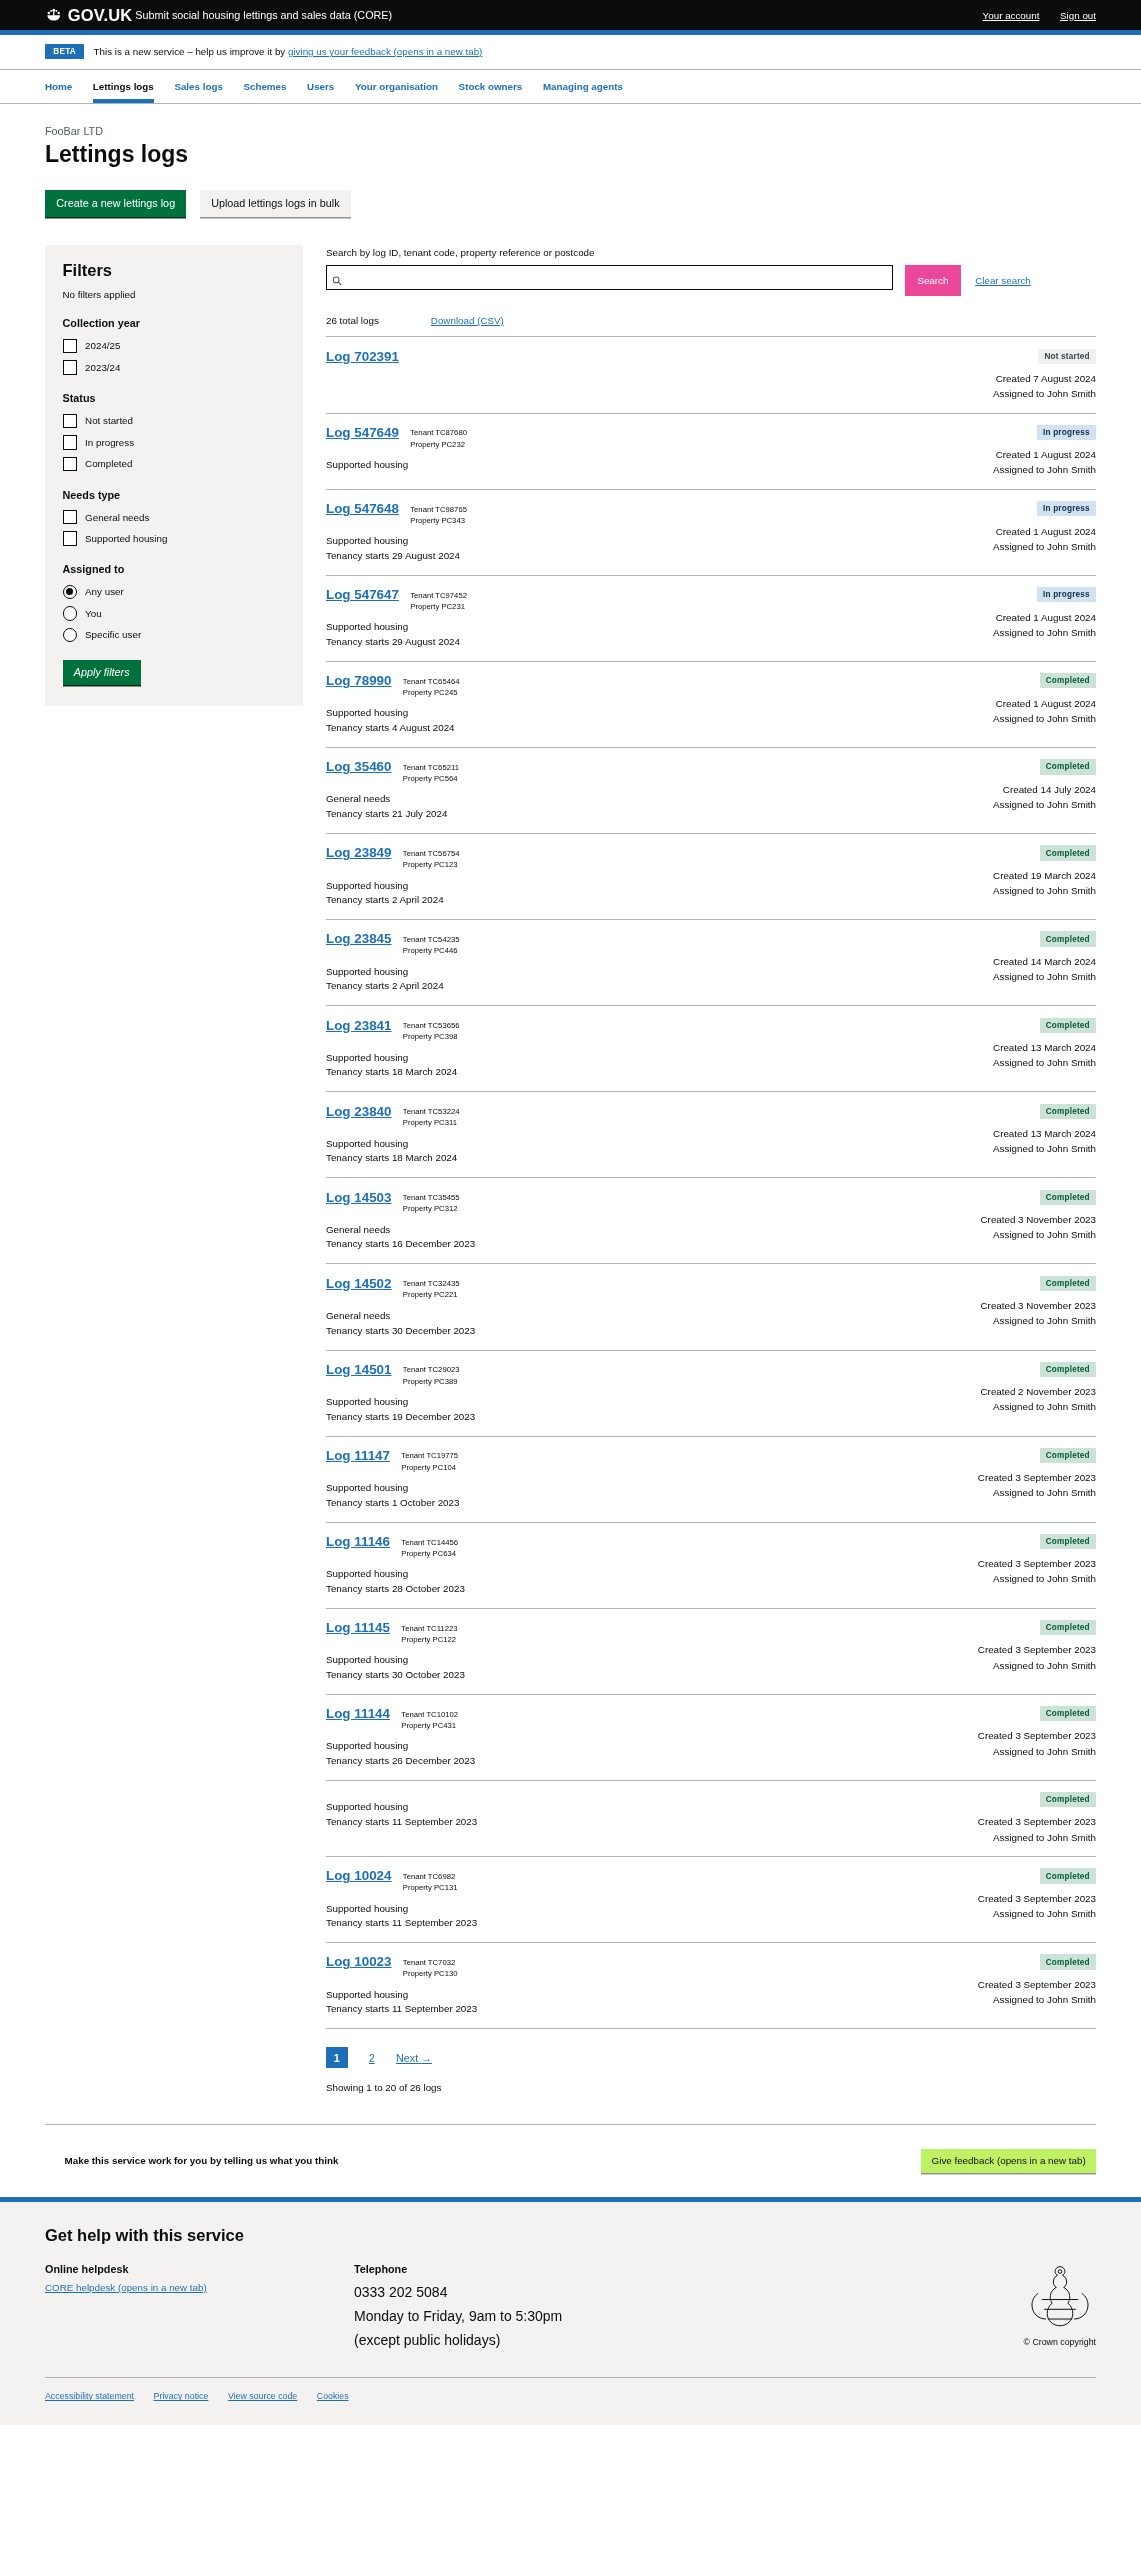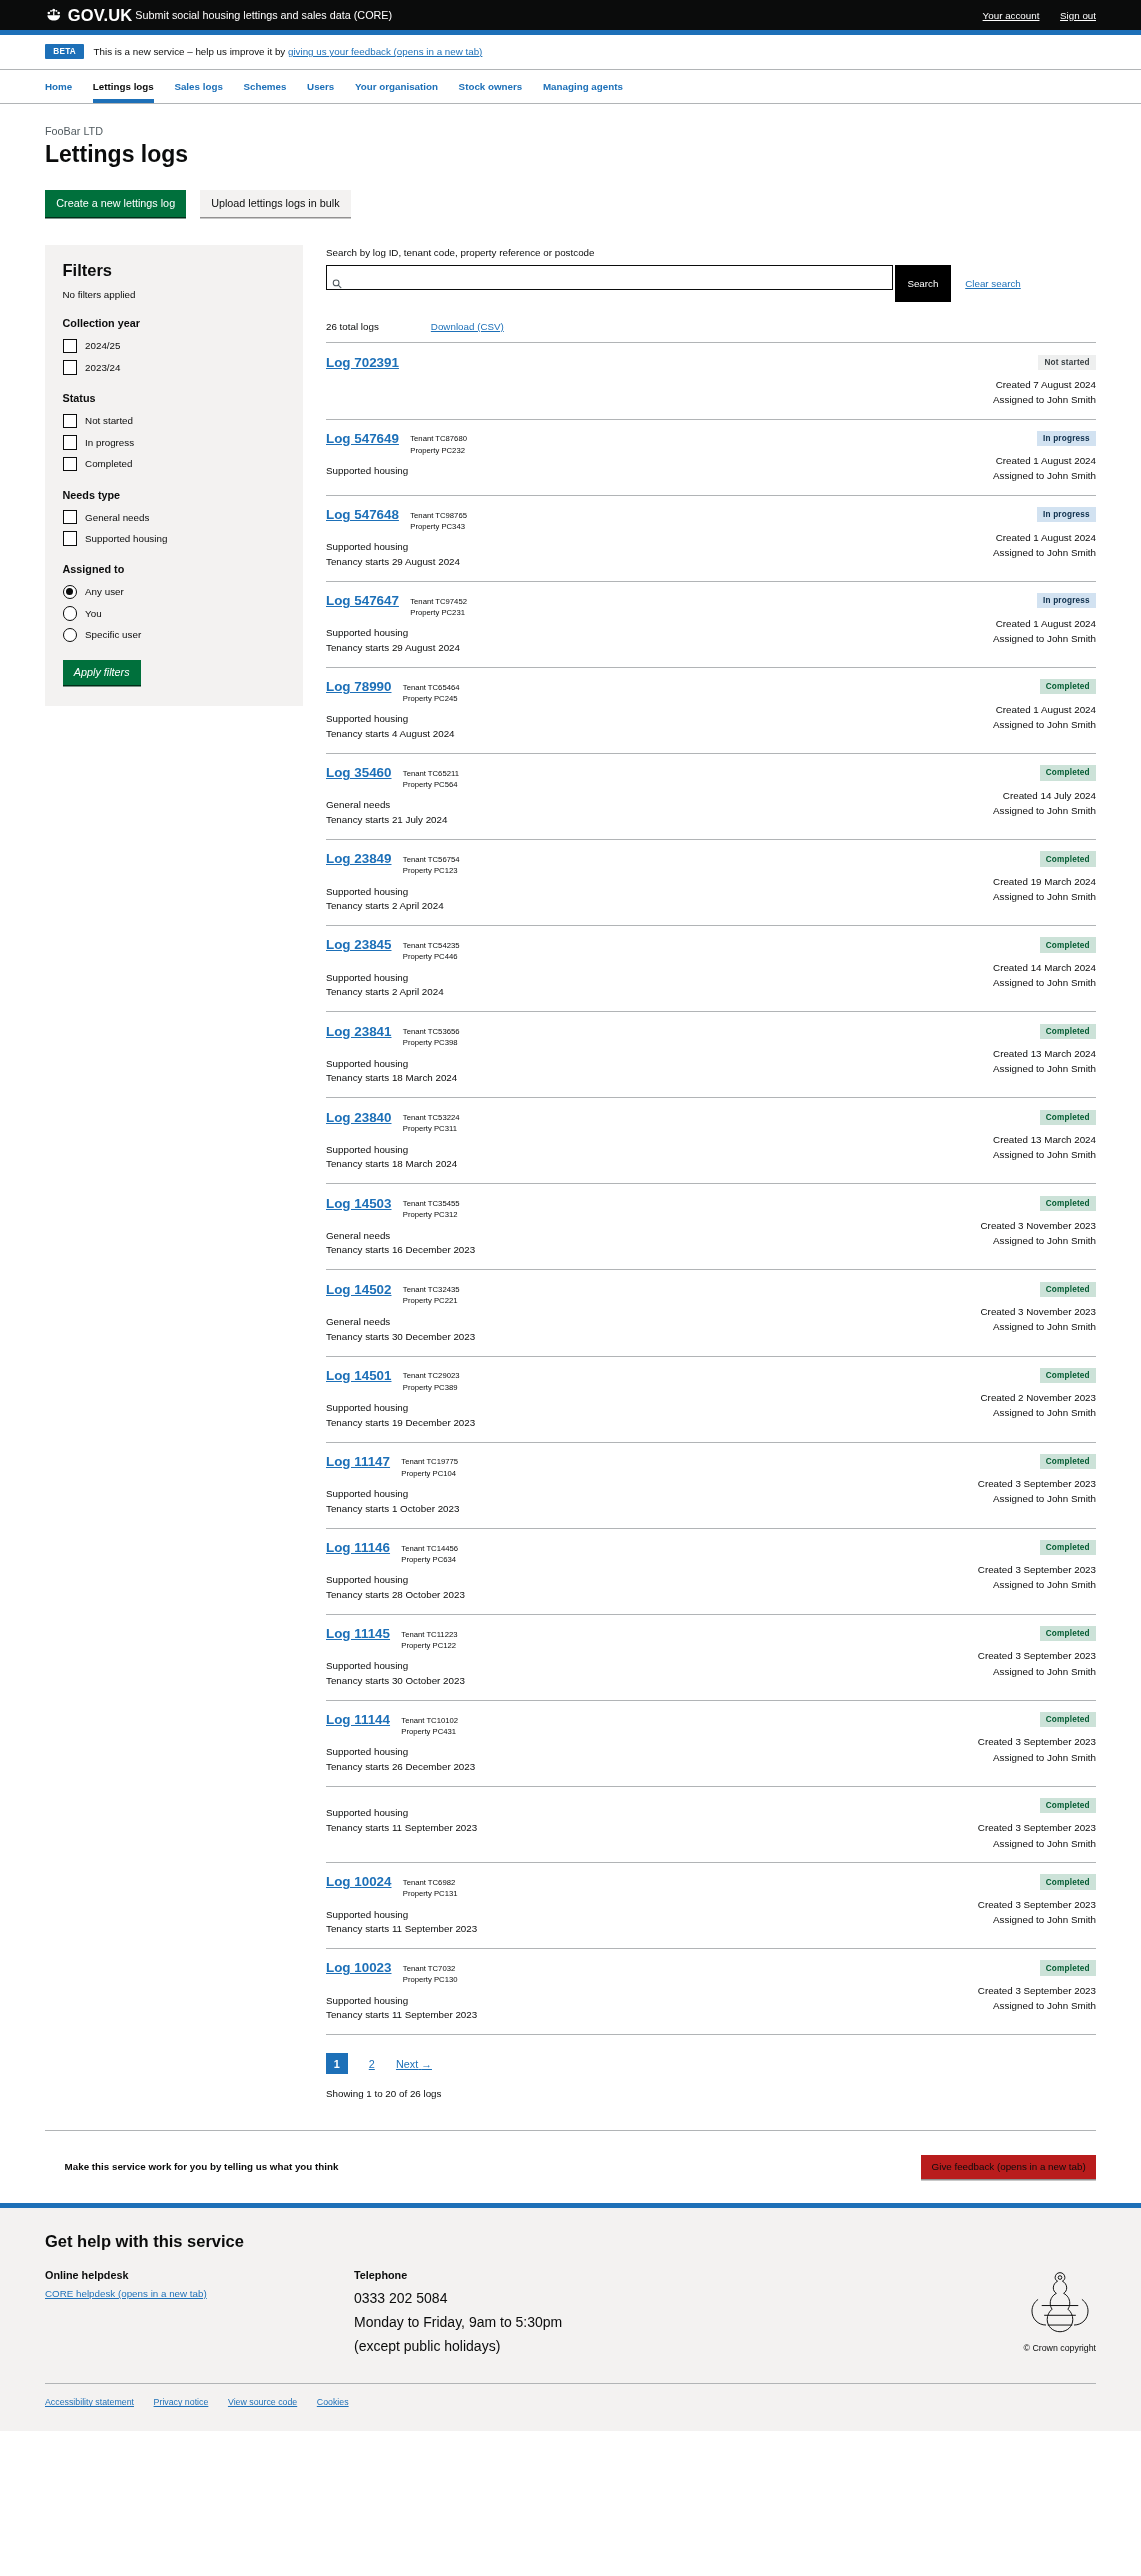--- a/index.html
+++ b/index.html
@@ -150,22 +150,22 @@
   .search-input {
     width: 100%; height: 25px;
     border: 1px solid #0b0c0c; padding: 2.1px 6.2px 2.1px 24px;
     font-size: 9.8px; font-family: "Liberation Sans", sans-serif;
   }
   .search-glyph {
     position: absolute; left: 6.2px; top: 50%; transform: translateY(-50%);
     width: 10.3px; height: 10.3px; pointer-events: none;
   }
   .search-btn {
-    height: 37px; background: #000000; color: #ffffff; border: 0;
-    padding: 0 12.4px; font-size: 9.8px; cursor: pointer; margin-left: 2px;
+    height: 31px; background: #ec4899; color: #ffffff; border: 0;
+    padding: 0 12.4px; font-size: 9.8px; cursor: pointer; margin-left: 12px;
     font-family: "Liberation Sans", sans-serif;
   }
   .clear-search {
     align-self: center; margin-left: 14.4px;
     font-size: 9.8px; color: #1d70b8; text-decoration: underline; cursor: pointer;
   }
 
   .count-row {
     display: flex; align-items: baseline; gap: 24px;
     font-size: 9.8px; margin-bottom: 10.3px;
@@ -215,21 +215,21 @@
   .showing { font-size: 9.8px; margin-bottom: 31px; }
 
   
   .feedback-strip {
     margin: 0 45px; border-top: 0.5px solid #b1b4b6;
     padding: 24px 0 24px 0;
     display: flex; align-items: center;
   }
   .feedback-text { font-size: 9.8px; font-weight: bold; padding-left: 19.6px; }
   .feedback-btn {
-    margin-left: auto; background: #b91c1c; color: #0b0c0c;
+    margin-left: auto; background: #bef264; color: #0b0c0c;
     border: 0; box-shadow: 0 1.5px 0 #929191;
     font-size: 9.8px; padding: 6.7px 10.3px; cursor: pointer;
     font-family: "Liberation Sans", sans-serif;
   }
 
   
   .footer {
     border-top: 5.2px solid #1d70b8;
     background: #f3f2f1;
     padding: 24px 45px 24px 45px;

